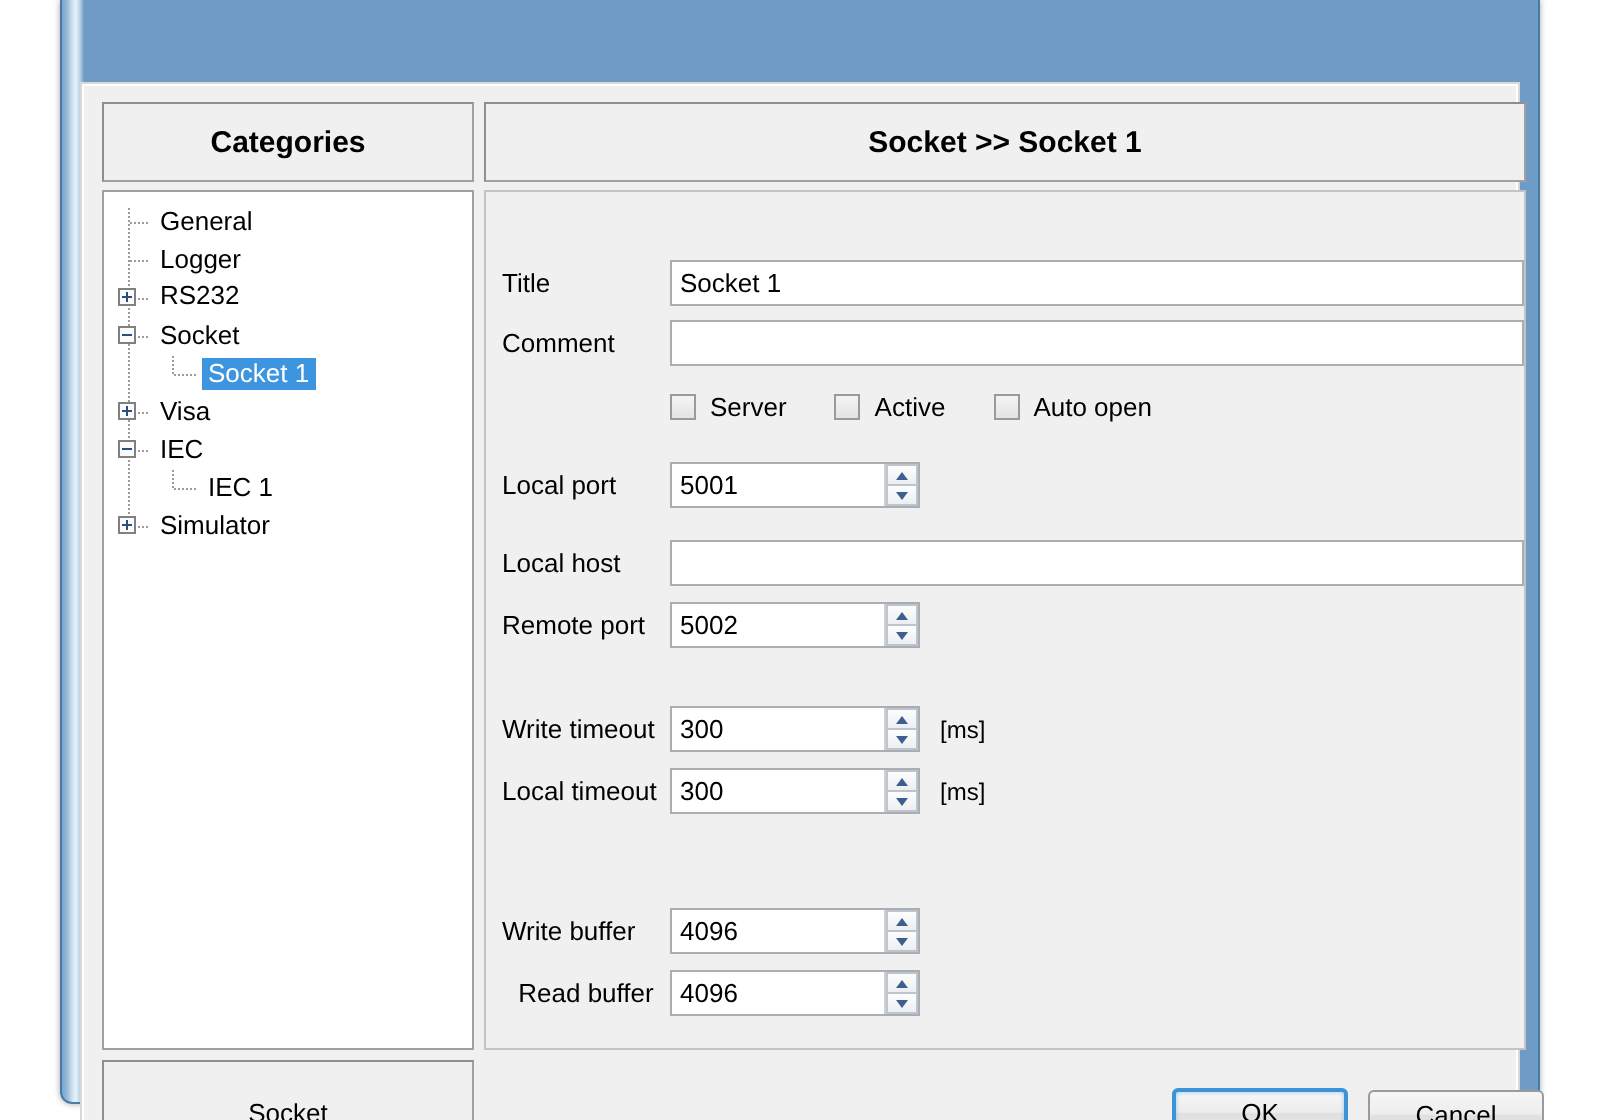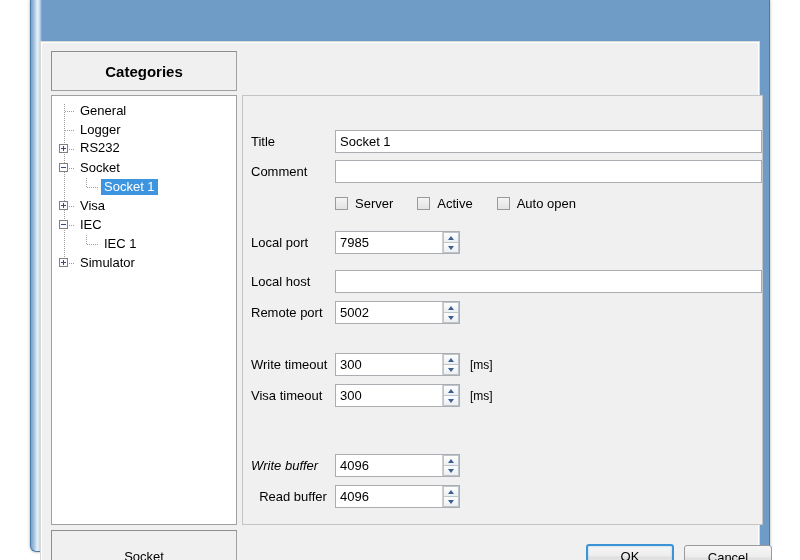--- a/index.html
+++ b/index.html
@@ -345,20 +345,23 @@
             <div class="expander plus" style="left: 7px; top: 4px;"></div>
             <span class="lbl" style="position: absolute; left: 25px; top: 1px;">Simulator</span>
           </div>
         </div>
     </div>
 
     <div id="status-panel" class="panel-sunken">
       <span id="status-label">Socket</span>
     </div>
 
+    <div id="right-header" class="panel-sunken">
+      <span id="right-header-label">Socket &gt;&gt; Socket 1</span>
+    </div>
 
     <div id="form-panel">
 
       <div class="frow" style="left:8px; top:34px;">
         <span class="flabel" style="width:84px;">Title</span>
         <span class="tbox" style="width:427px;">Socket 1</span>
       </div>
 
       <div class="frow" style="left:8px; top:64px;">
         <span class="flabel" style="width:84px;">Comment</span>
@@ -376,21 +379,21 @@
         </label>
         <label class="cbitem">
           <span class="cbox"></span>
           <span class="cblabel">Auto open</span>
         </label>
       </div>
 
       <div class="frow" style="left:8px; top:135px;">
         <span class="flabel" style="width:84px;">Local port</span>
         <span class="spin-wrap" style="width:125px;">
-          <span class="val">7985</span>
+          <span class="val">5001</span>
           <span class="spin-btns">
             <span class="spin-btn up">
                 <span class="tri-up"></span>
               </span>
             <span class="spin-btn dn">
                 <span class="tri-dn"></span>
               </span>
           </span>
         </span>
       </div>
@@ -425,38 +428,38 @@
               </span>
             <span class="spin-btn dn">
                 <span class="tri-dn"></span>
               </span>
           </span>
         </span>
         <span class="unit">[ms]</span>
       </div>
 
       <div class="frow" style="left:8px; top:288px;">
-        <span class="flabel" style="width:84px;">Visa timeout</span>
+        <span class="flabel" style="width:84px;">Local timeout</span>
         <span class="spin-wrap" style="width:125px;">
           <span class="val">300</span>
           <span class="spin-btns">
             <span class="spin-btn up">
                 <span class="tri-up"></span>
               </span>
             <span class="spin-btn dn">
                 <span class="tri-dn"></span>
               </span>
           </span>
         </span>
         <span class="unit">[ms]</span>
       </div>
 
 
       <div class="frow" style="left:8px; top:358px;">
-        <span class="flabel" style="width:84px;font-style:italic;">Write buffer</span>
+        <span class="flabel" style="width:84px;">Write buffer</span>
         <span class="spin-wrap" style="width:125px;">
           <span class="val">4096</span>
           <span class="spin-btns">
             <span class="spin-btn up">
                 <span class="tri-up"></span>
               </span>
             <span class="spin-btn dn">
                 <span class="tri-dn"></span>
               </span>
           </span>

